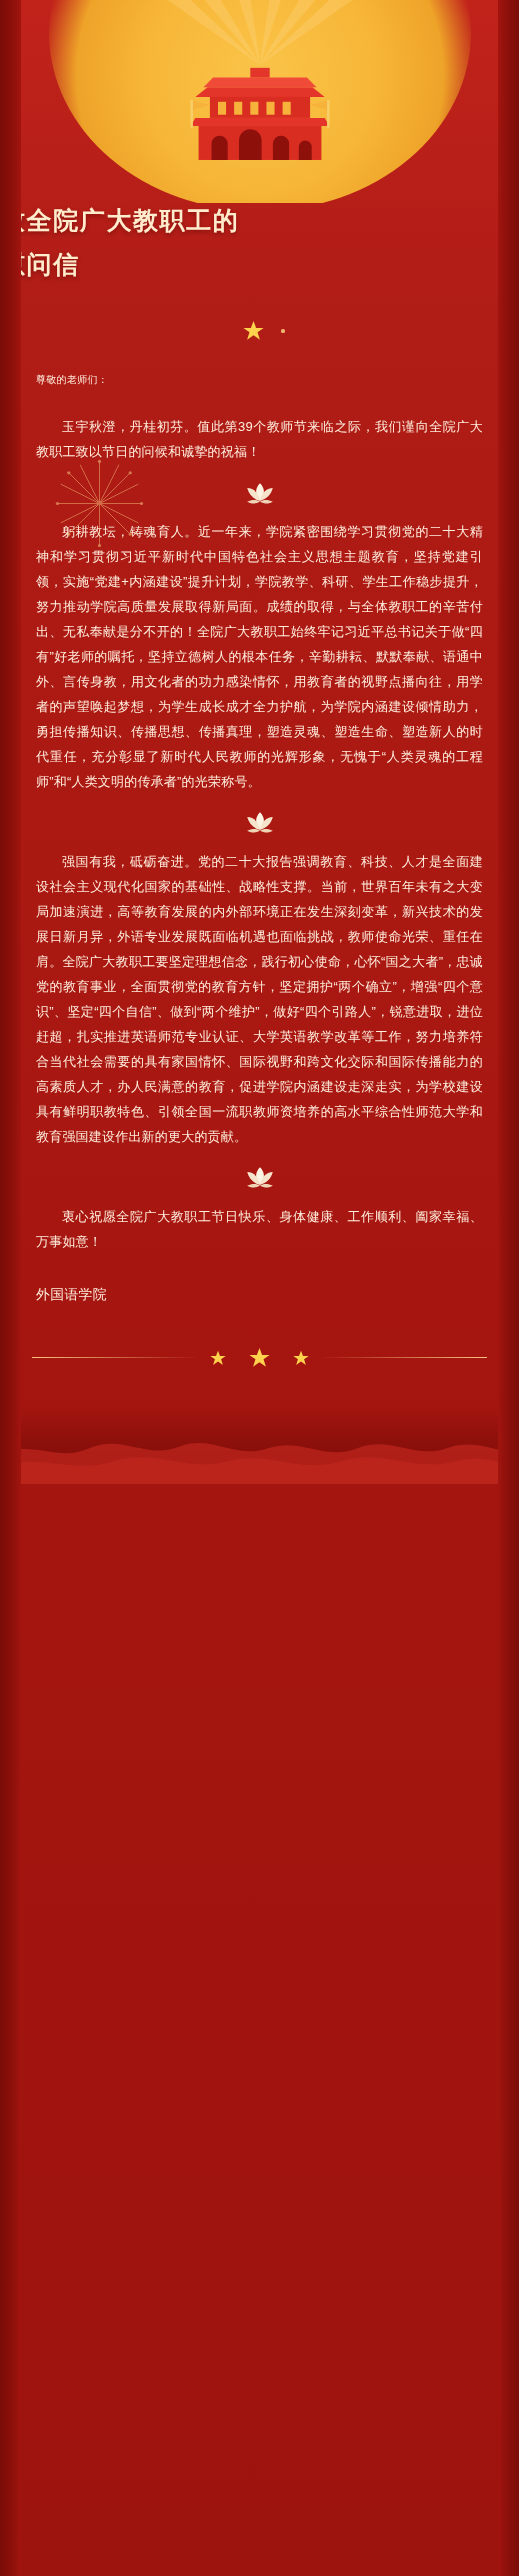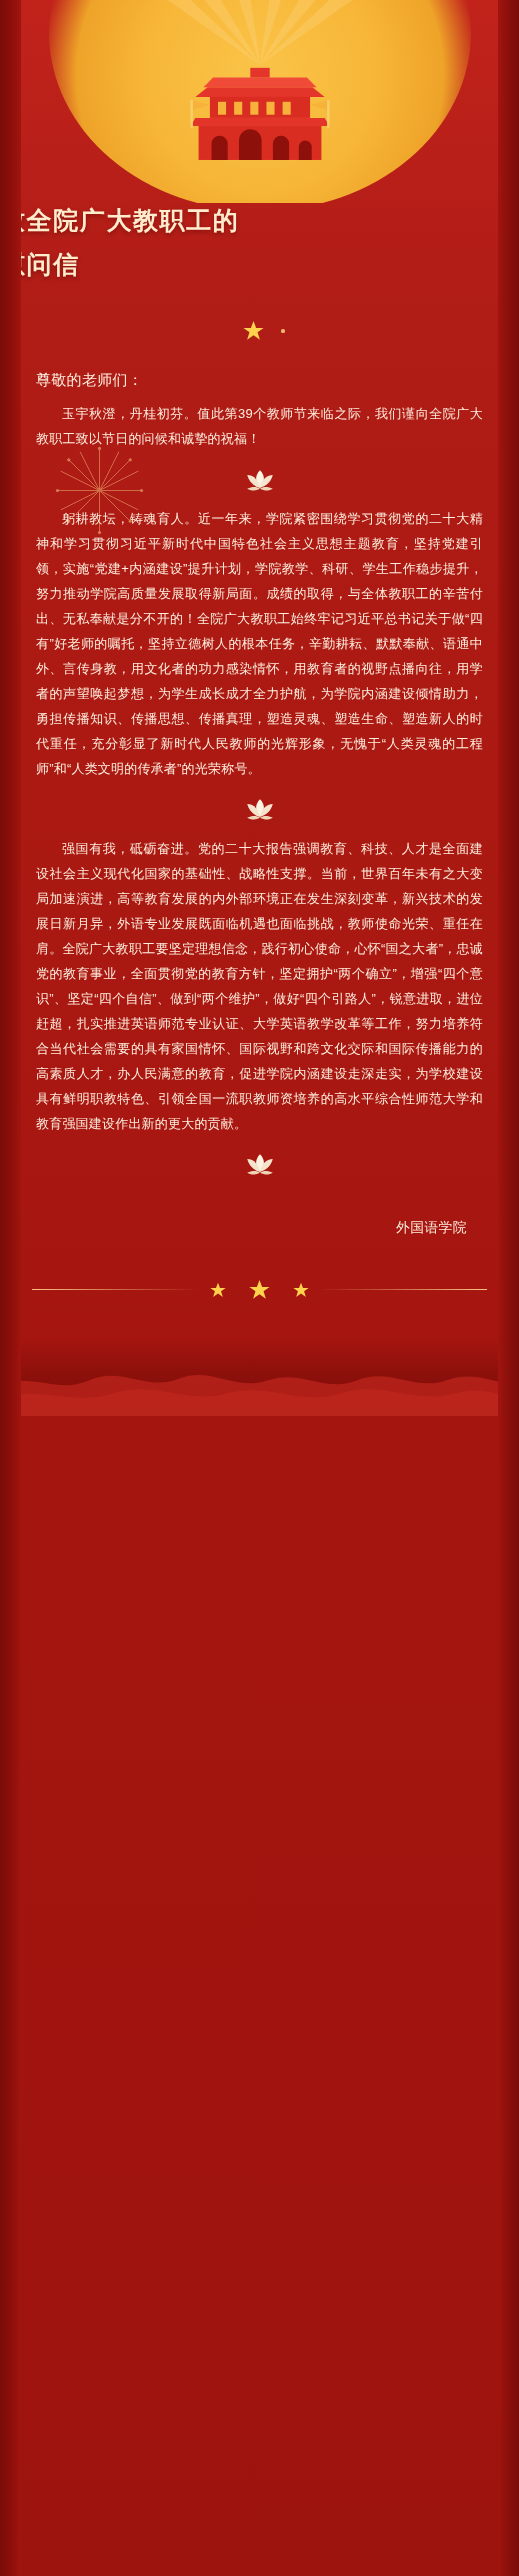--- a/index.html
+++ b/index.html
@@ -109,23 +109,23 @@
   }
 
   
   .content {
     position: relative;
     z-index: 3;
     padding: 8px 36px 0 36px;
   }
   .salutation {
     color: #ffeedd;
-    font-size: 15px;
+    font-size: 10px;
     line-height: 26px;
-    margin: 8px 0 8px 0;
+    margin: 8px 0 21px 0;
     letter-spacing: 0.3px;
   }
   p.body {
     color: #ffeedd;
     font-size: 13px;
     line-height: 25px;
     text-align: justify;
     text-indent: 2em;
     margin: 0 0 4.9px 0;
     letter-spacing: 0.2px;
@@ -142,23 +142,24 @@
     width: 97px;
     height: 97px;
     opacity: .55;
     z-index: 1;
     pointer-events: none;
   }
   .signature {
     color: #ffeedd;
     font-size: 13.8px;
     line-height: 27px;
-    text-align: right;
+    text-align: left;
     padding: 23px 16px 0 0;
     letter-spacing: 0.4px;
+    font-family: Liberation Mono, monospace;
   }
 
   
   .footer {
     position: relative;
     margin-top: 37px;
     height: 138px;
   }
   .footer-div {
     position: relative;
@@ -315,20 +316,21 @@
     <div class="flower-sep">
       <svg width="32" height="29" viewBox="0 0 40 36">
         <path d="M20 4 C14 10 13 18 20 26 C27 18 26 10 20 4 Z" fill="#fdf3e3"></path>
         <path d="M20 26 C12 24 6 18 4 10 C12 10 18 16 20 26 Z" fill="#f6e3cb"></path>
         <path d="M20 26 C28 24 34 18 36 10 C28 10 22 16 20 26 Z" fill="#f6e3cb"></path>
         <path d="M20 27 C14 30 9 30 4 27 C10 24 16 24 20 27 Z" fill="#efd5b6"></path>
         <path d="M20 27 C26 30 31 30 36 27 C30 24 24 24 20 27 Z" fill="#efd5b6"></path>
       </svg>
     </div>
 
+    <p class="body">衷心祝愿全院广大教职工节日快乐、身体健康、工作顺利、阖家幸福、万事如意！</p>
 
     <div class="signature">
       <div>外国语学院</div>
     </div>
   </div>
 
   <div class="footer">
     <div class="footer-div">
       <div class="bar" style="flex:1;height:0.8px;background:linear-gradient(270deg, rgba(255,220,150,0) 0%, rgba(255,215,140,0.9) 100%);"></div>
       <svg style="margin:0 11.4px;" width="16" height="16" viewBox="0 0 24 24">

